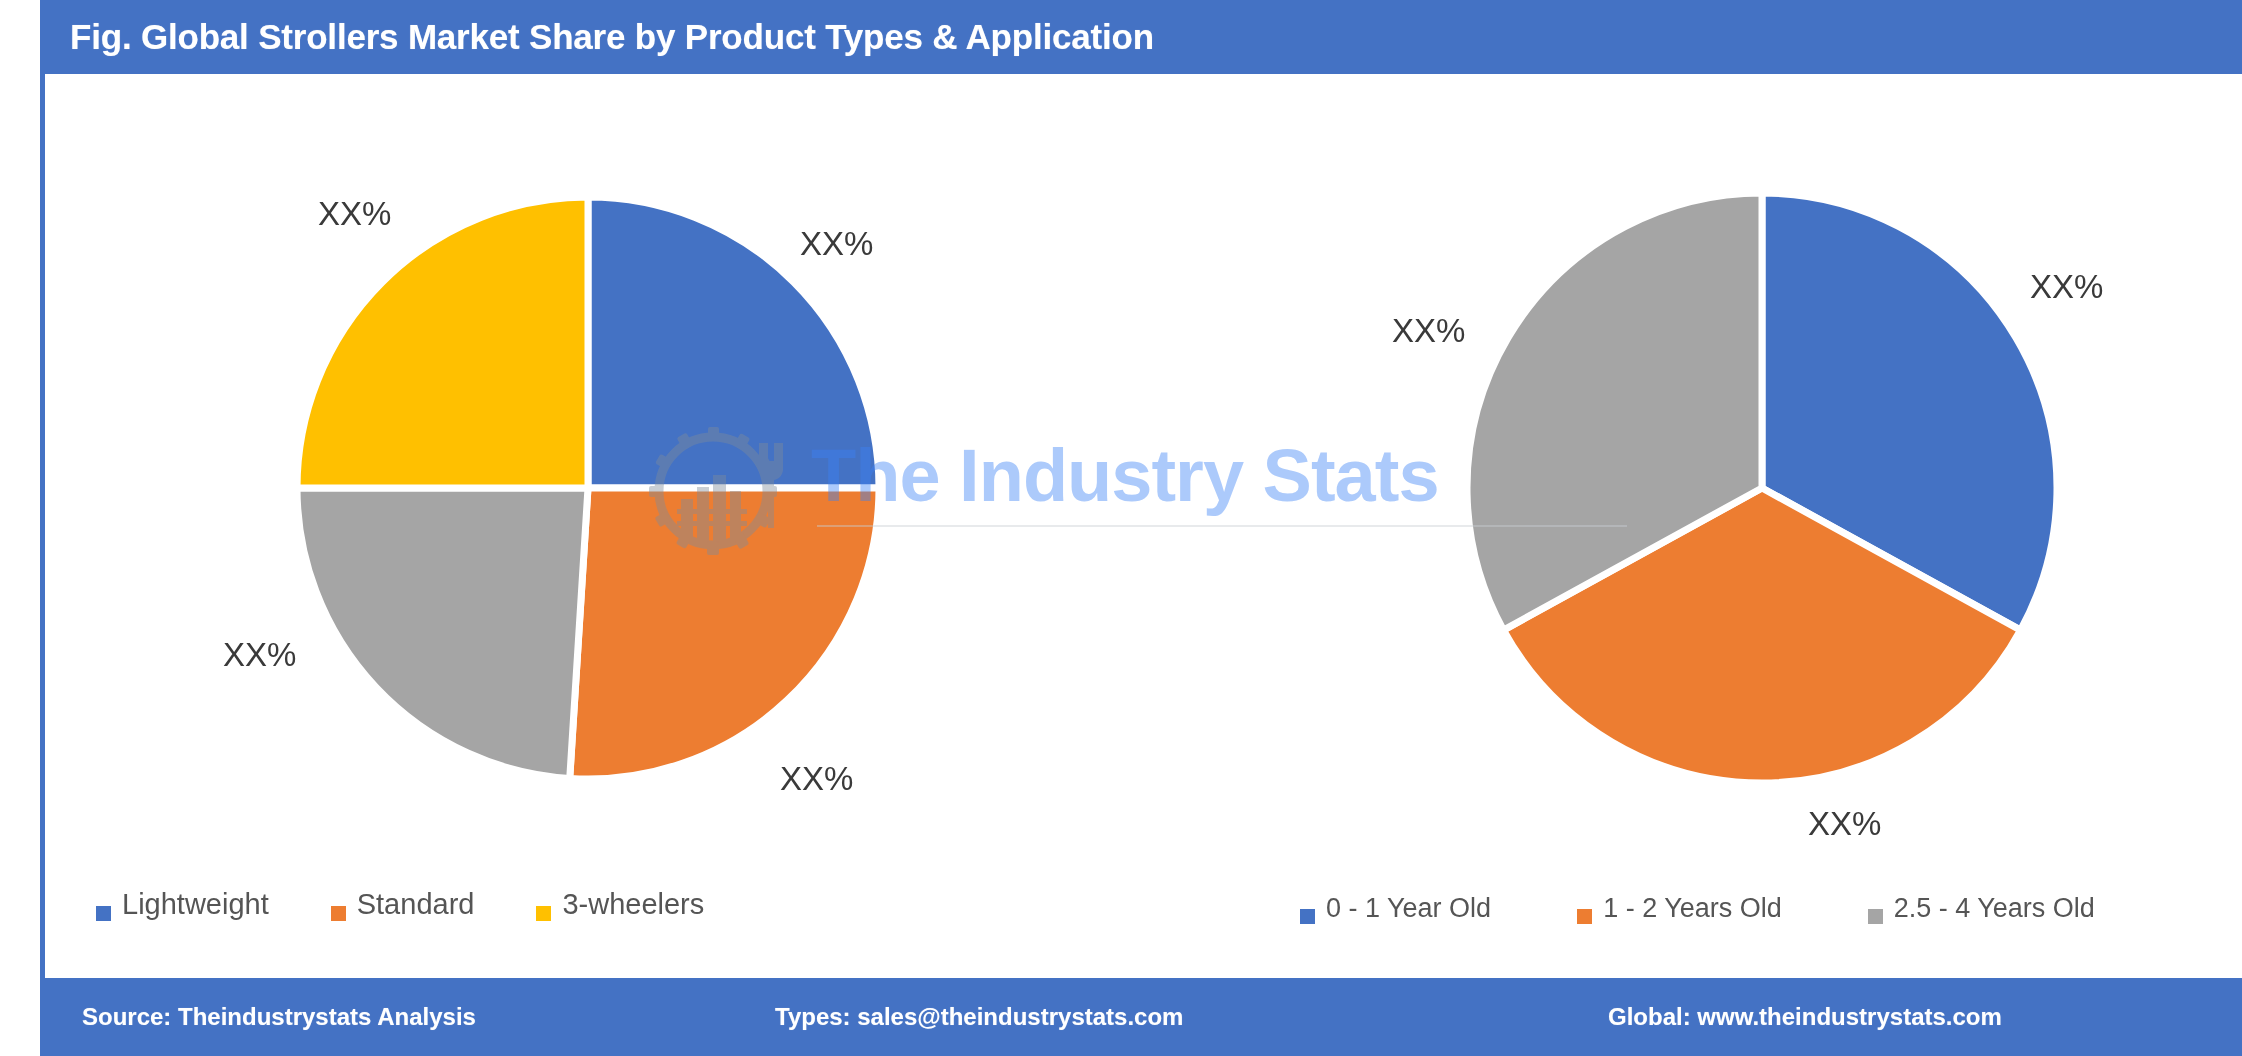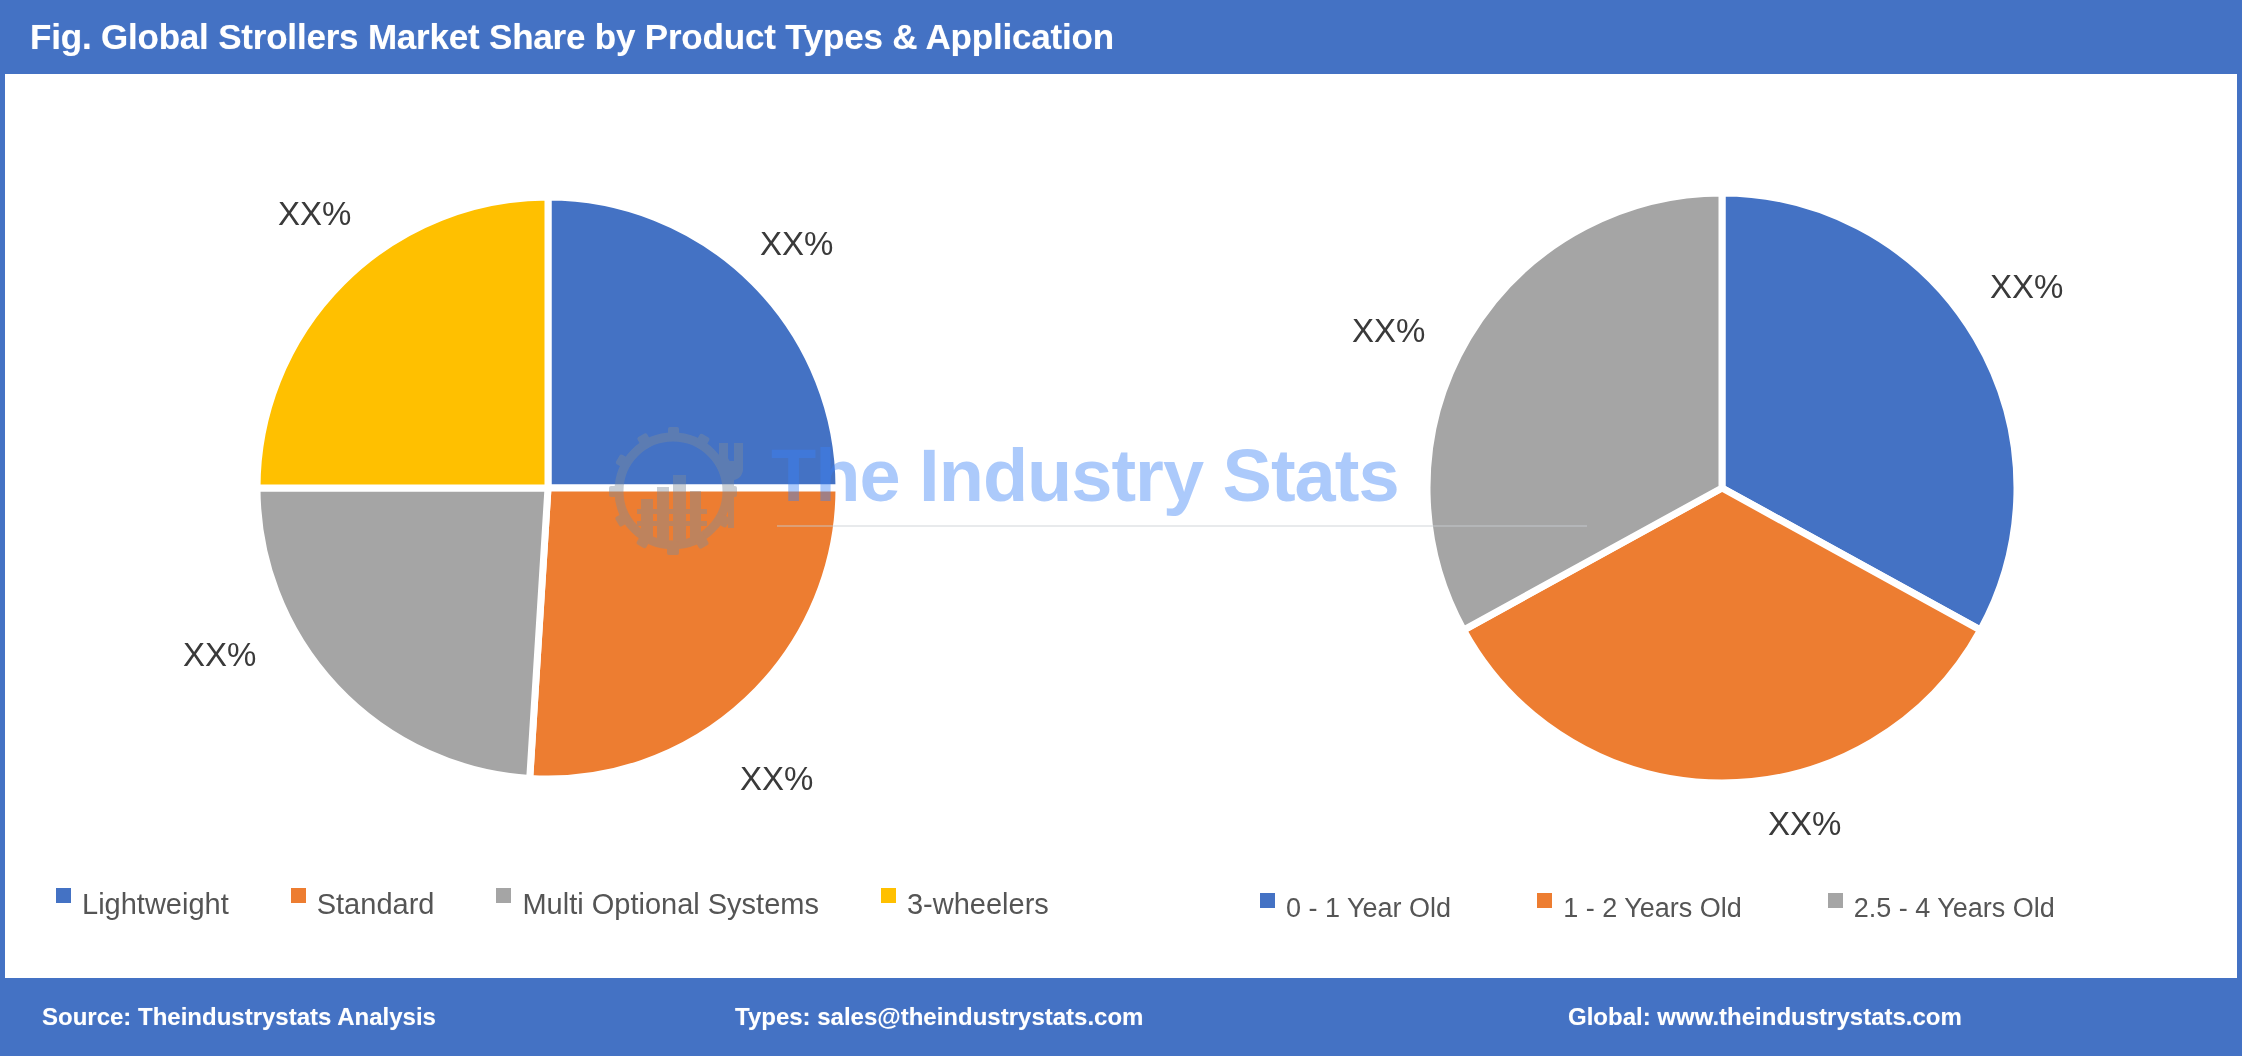--- a/index.html
+++ b/index.html
@@ -6,20 +6,21 @@
   body{
     width:2242px;height:1056px;
     background:#ffffff;
     font-family:"Liberation Sans", sans-serif;
     overflow:hidden;
   }
   #figure{
     position:relative;width:2047px;height:1056px;
     background:#ffffff;
     box-sizing:border-box;
+    margin-left:40px;
   }
   
   .header-bar{
     position:absolute;left:0;top:0;width:2242px;height:74px;
     background:#4472C4;
     display:flex;align-items:center;
   }
   .header-title{
     color:#ffffff;
     font-size:35px;
@@ -80,21 +81,21 @@
   .val-label{
     position:absolute;
     font-size:33px;color:#3A3A3A;
     z-index:6;white-space:nowrap;
   }
 
   
   .legend{
     position:absolute;display:flex;align-items:center;z-index:6;
   }
-  .legend-item{display:flex;align-items:flex-start;white-space:nowrap;padding-left:12px;}
+  .legend-item{display:flex;align-items:flex-end;white-space:nowrap;padding-left:12px;}
   .legend-swatch{
     width:15px;height:15px;display:inline-block;margin-right:11px;
     flex:0 0 15px;
   }
   .legend-text{font-size:29px;color:#555555;}
   .legend-left{left:44px;top:888px;}
   .legend-left .legend-item + .legend-item{margin-left:50px;}
   .legend-right{left:1248px;top:893px;}
   .legend-right .legend-text{font-size:27px;}
   .legend-right .legend-item + .legend-item{margin-left:74px;}
@@ -179,24 +180,20 @@
   <div class="legend legend-left" id="legend-left">
       <div class="legend-item">
         <span class="legend-swatch" style="background: rgb(68, 114, 196);"></span>
         <span class="legend-text">Lightweight</span>
       </div>
       <div class="legend-item">
         <span class="legend-swatch" style="background: rgb(237, 125, 49);"></span>
         <span class="legend-text">Standard</span>
       </div>
       <div class="legend-item">
-        <span class="legend-swatch" style="background: rgb(165, 165, 165);"></span>
-        <span class="legend-text">Multi Optional Systems</span>
-      </div>
-      <div class="legend-item">
         <span class="legend-swatch" style="background: rgb(255, 192, 0);"></span>
         <span class="legend-text">3-wheelers</span>
       </div>
     </div>
 
   <div class="legend legend-right" id="legend-right">
       <div class="legend-item">
         <span class="legend-swatch" style="background: rgb(68, 114, 196);"></span>
         <span class="legend-text">0 - 1 Year Old</span>
       </div>

